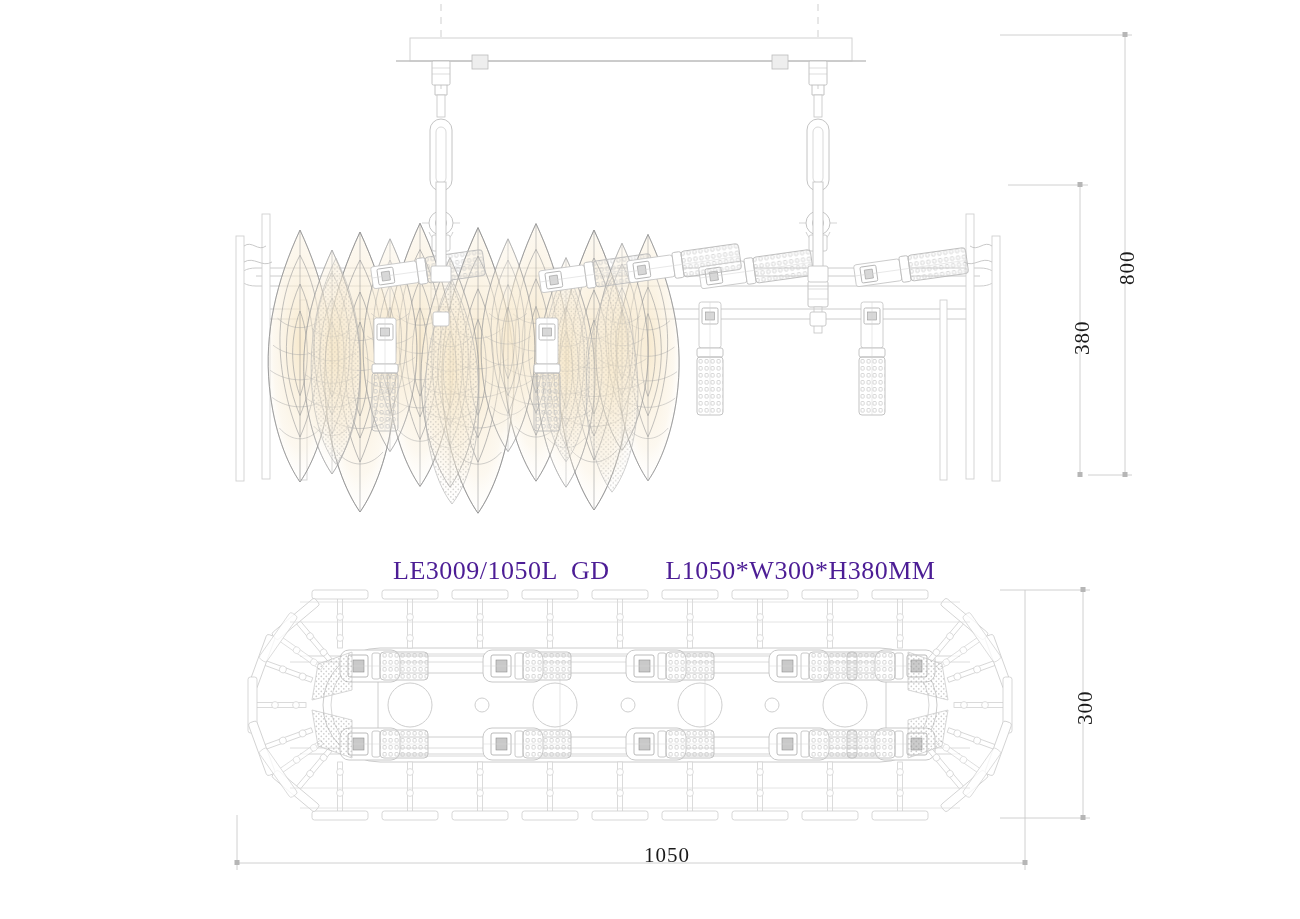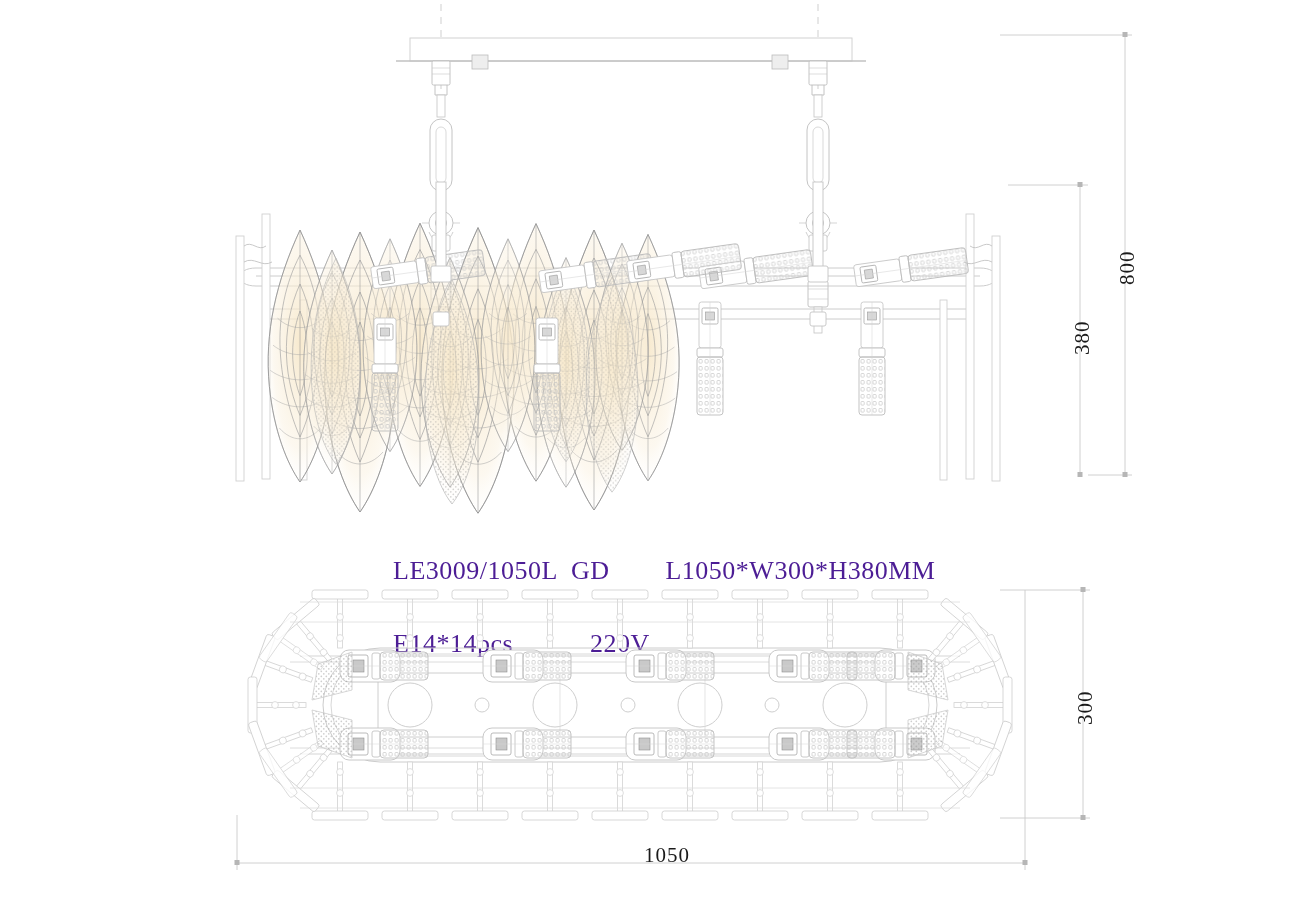--- a/index.html
+++ b/index.html
@@ -281,21 +281,20 @@
       <rect x="813" y="182" width="10" height="86"></rect>
       <rect x="431" y="266" width="20" height="16" rx="2"></rect>
       <rect x="808" y="266" width="20" height="16" rx="2"></rect>
       <rect x="433" y="312" width="16" height="14" rx="2"></rect>
       <rect x="810" y="312" width="16" height="14" rx="2"></rect>
     </g>
   </svg>
 
   <div class="spec-block">
     <span class="spec-line">LE3009/1050L  GD        L1050*W300*H380MM</span>
-    <span class="spec-line">E14*14pcs           220V</span>
   </div>
 
   <svg class="layer" viewBox="0 0 1300 919" xmlns="http://www.w3.org/2000/svg">
     <defs>
       <g id="planLamp">
         <rect x="-30" y="-16" width="60" height="32" rx="9" fill="#ffffff" stroke="#c2c2c2" stroke-width="0.9"></rect>
         <rect x="-22" y="-11" width="20" height="22" rx="2" fill="none" stroke="#a8a8a8" stroke-width="0.8"></rect>
         <rect x="-17" y="-6" width="11" height="12" fill="#c9c9c9" stroke="#8f8f8f" stroke-width="0.6"></rect>
         <rect x="2" y="-13" width="8" height="26" rx="2" fill="#ffffff" stroke="#bdbdbd" stroke-width="0.8"></rect>
         <rect x="10" y="-14" width="48" height="28" rx="4" fill="url(#bulbDots)" stroke="#bfbfbf" stroke-width="0.9"></rect>

